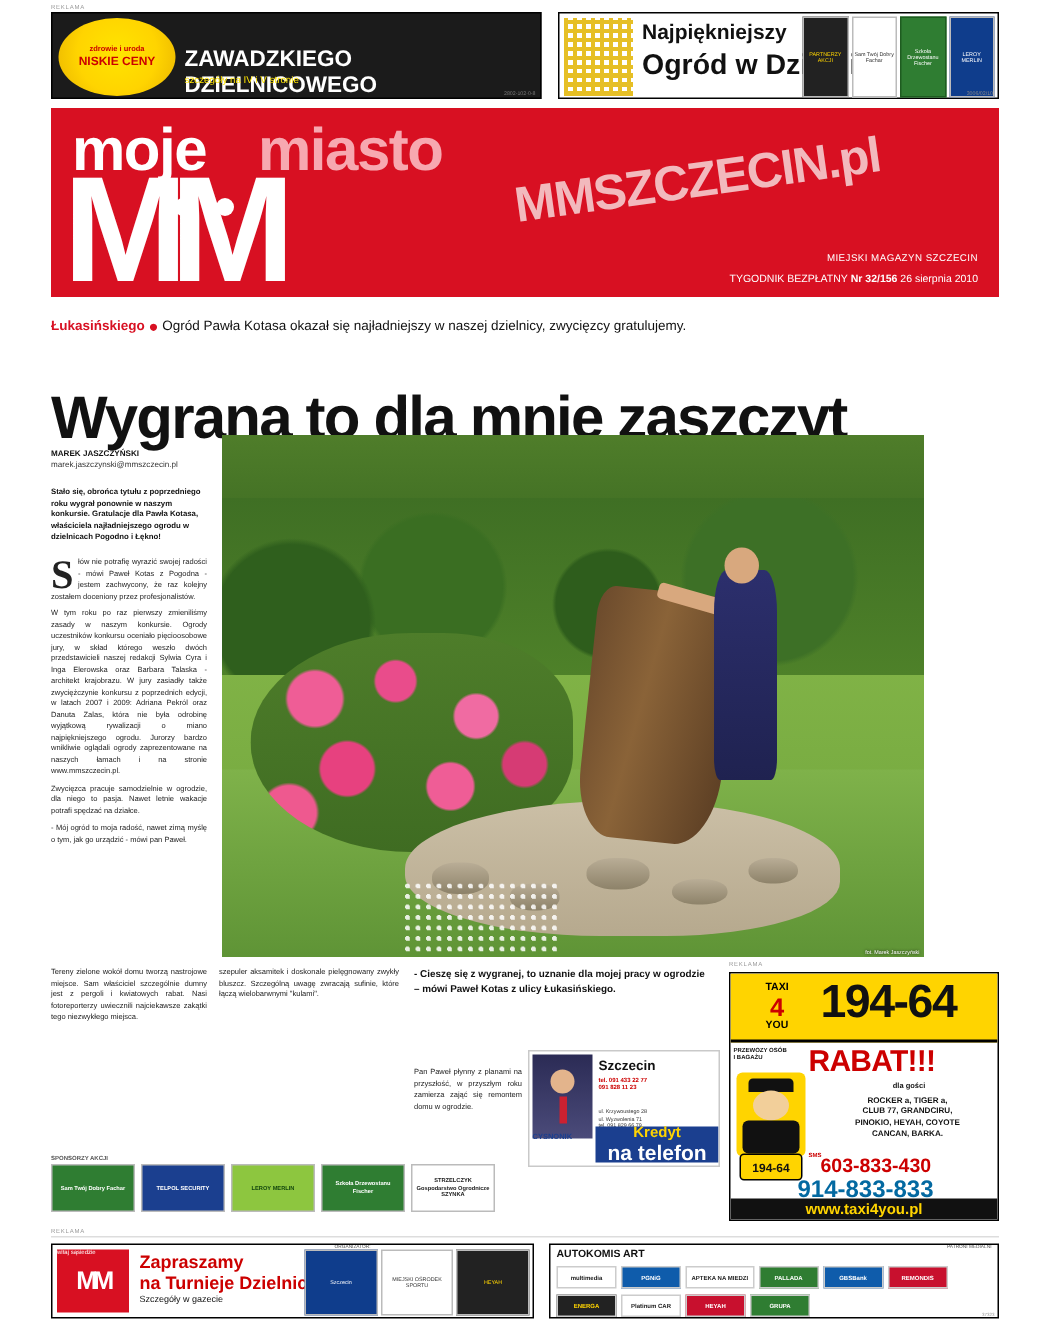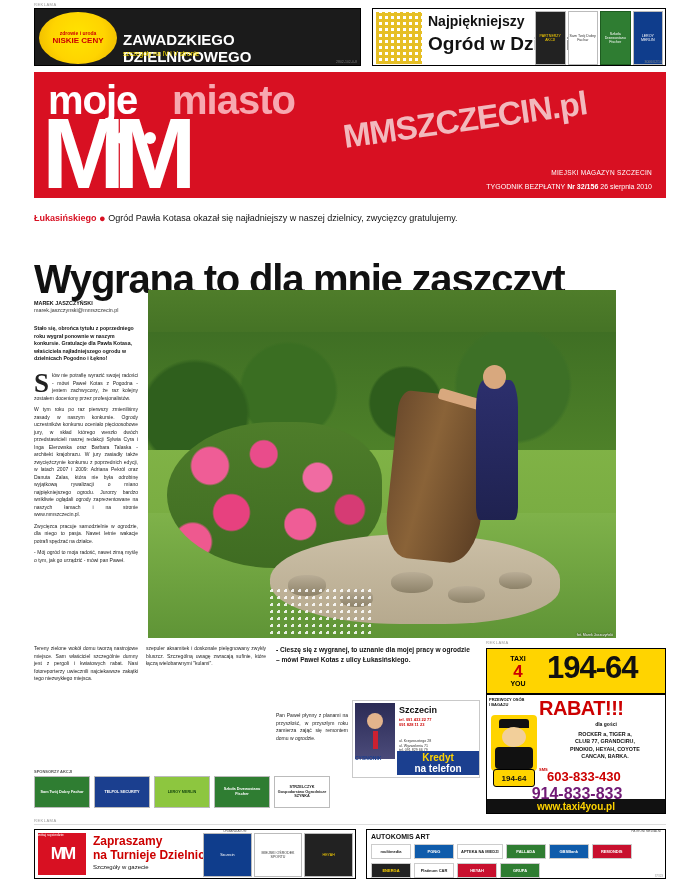--- a/index.html
+++ b/index.html
@@ -266,21 +266,21 @@
   }
   .ad-kredyt .brand {
     position:absolute; left:2px; bottom:16px; font-size:5px; color:#1b3f8f; font-weight:bold;
   }
   .ad-kredyt .bar {
     position:absolute; left:44px; bottom:2px; width:82px; height:24px;
     background:#1b3f8f; color:#fff; display:flex; flex-direction:column;
     align-items:center; justify-content:center; line-height:1.1;
   }
   .ad-kredyt .bar .l1 { font-size:10px; font-weight:bold; color:#ffd400; }
-  .ad-kredyt .bar .l2 { font-size:10px; font-weight:bold; color:#fff; }
+  .ad-kredyt .bar .l2 { font-size:14px; font-weight:bold; color:#fff; }
 
   
   .ad-taxi {
     position:absolute; left:486px; top:648px; width:180px; height:166px;
     background:#fff; border:1px solid #000; overflow:hidden;
   }
   .ad-taxi .top {
     position:absolute; left:0; top:0; width:100%; height:46px; background:#ffd400;
     border-bottom:2px solid #000;
   }
@@ -321,21 +321,21 @@
     font-size:8px; font-weight:bold; color:#111;
   }
   .ad-taxi .sms {
     position:absolute; left:52px; top:118px; font-size:4px; color:#c00; font-weight:bold;
   }
   .ad-taxi .ph1 {
     position:absolute; left:60px; top:120px; font-size:13px; font-weight:bold; color:#c00;
   }
   .ad-taxi .ph2 {
     position:absolute; left:6px; top:136px; width:168px; text-align:center;
-    font-size:16px; font-weight:bold; color:#701a75;
+    font-size:16px; font-weight:bold; color:#0369a1;
   }
   .ad-taxi .www {
     position:absolute; left:0; bottom:0; width:100%; height:14px; background:#111; color:#ffd400;
     display:flex; align-items:center; justify-content:center; font-size:10px; font-weight:bold;
   }
 
   
   .sponsors {
     position:absolute; left:34px; top:776px; width:312px; height:34px;
   }

